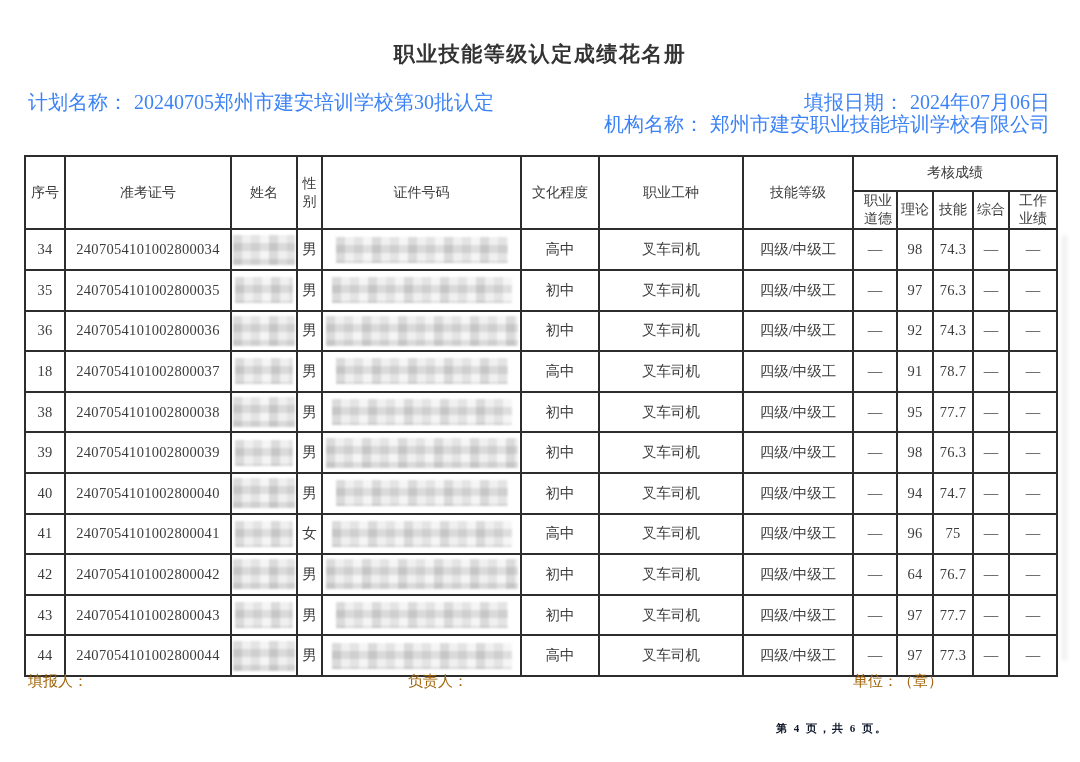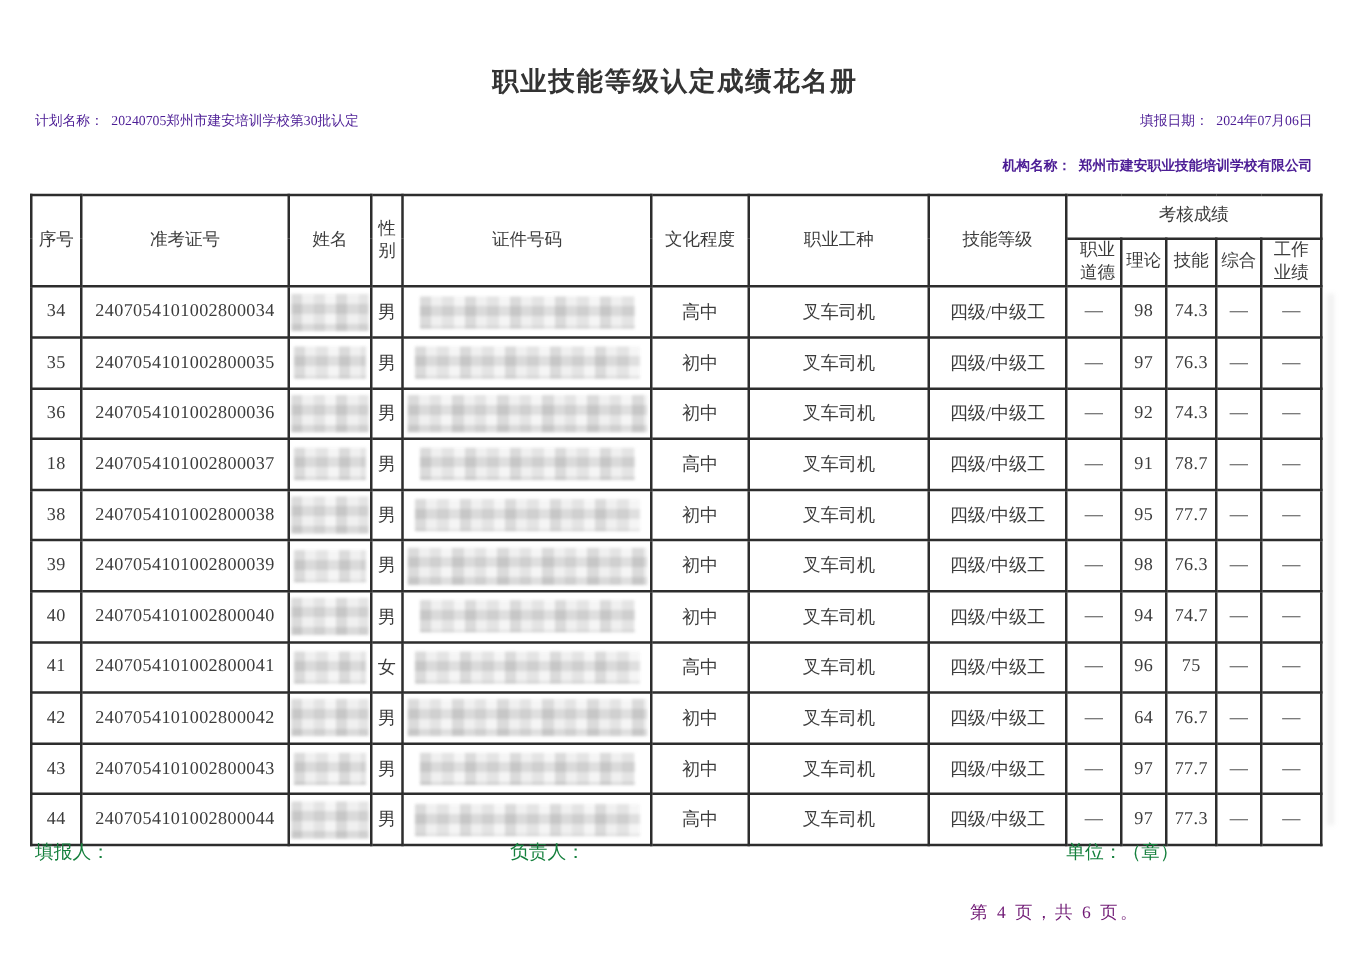--- a/index.html
+++ b/index.html
@@ -1,29 +1,29 @@
 <!DOCTYPE html>
 <html><head>
 <meta charset="utf-8">
 <style>
   html,body{margin:0;padding:0;background:#ffffff;}
   .page{
     position:relative;width:1080px;height:762px;background:#fff;
     font-family:"Liberation Serif","DejaVu Serif",serif;color:#3c3c3c;overflow:hidden;
   }
   .title{
-    margin:11px;padding-top:40px;text-align:center;
+    margin:0;padding-top:40px;text-align:center;
     font-size:21px;font-weight:700;letter-spacing:1.5px;color:#333;
   }
-  .meta-line{position:absolute;font-size:11px;white-space:nowrap;color:#4c1d95;}
+  .meta-line{position:absolute;font-size:20px;white-space:nowrap;color:#3b82f6;}
   .meta-line .lbl{margin-right:6px;}
   #meta-plan-name{left:28px;top:89px;}
   #meta-report-date{right:30px;top:89px;}
   #meta-plan-number{left:28px;top:125px;}
-  #meta-org-name{right:30px;top:125px;font-weight:bold;}
+  #meta-org-name{right:30px;top:111px;}
 
   table.roster{
     position:absolute;left:24px;top:155px;width:1032px;
     border-collapse:collapse;table-layout:fixed;
   }
   .roster th,.roster td{
     border:2px solid #2d2d2d;text-align:center;vertical-align:middle;
     padding:0;font-weight:400;color:#3c3c3c;overflow:hidden;
   }
   .roster thead th{font-size:14px;line-height:1.3;}
@@ -41,25 +41,25 @@
       repeating-linear-gradient(180deg,rgba(255,255,255,.65) 0 8px,rgba(170,170,170,.3) 8px 16px);
     background-blend-mode:multiply;
     filter:blur(1.3px);
   }
   .m-name{width:58px;height:26px;}
   .m-id{width:180px;height:26px;}
   tr:nth-child(odd) .m-name{height:30px;width:62px;}
   tr:nth-child(3n) .m-id{width:192px;height:30px;}
   tr:nth-child(3n+1) .m-id{width:172px;}
 
-  .footer-line{position:absolute;top:672px;font-size:15px;white-space:nowrap;color:#15803d;}
+  .footer-line{position:absolute;top:672px;font-size:15px;white-space:nowrap;color:#a16207;}
   #footer-preparer{left:28px;}
   #footer-responsible{left:408px;}
   #footer-unit{left:853px;}
-  .page-info{position:absolute;left:776px;top:721px;font-size:14px;letter-spacing:2px;color:#701a75;}
+  .page-info{position:absolute;left:776px;top:721px;font-size:11px;letter-spacing:2px;color:#0f172a;font-weight:bold;}
 
   .scan-edge{
     position:absolute;right:13px;top:235px;height:425px;width:5px;
     background:rgba(120,120,120,.12);filter:blur(2px);
   }
 </style>
 </head>
 <body>
 
 <div class="page">

